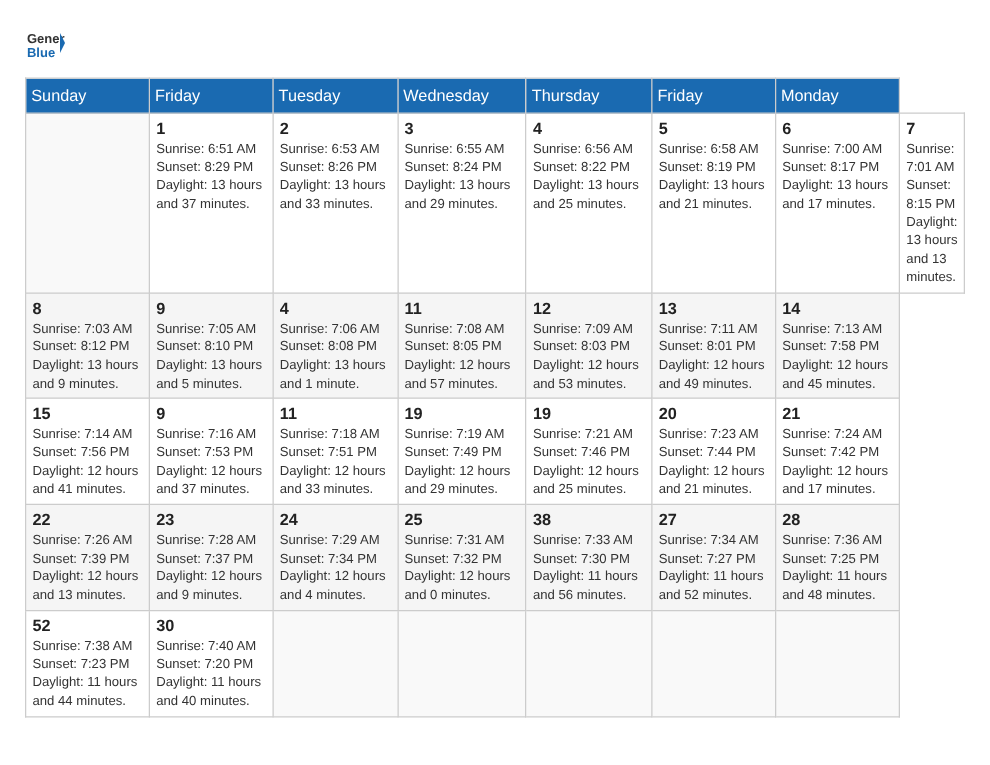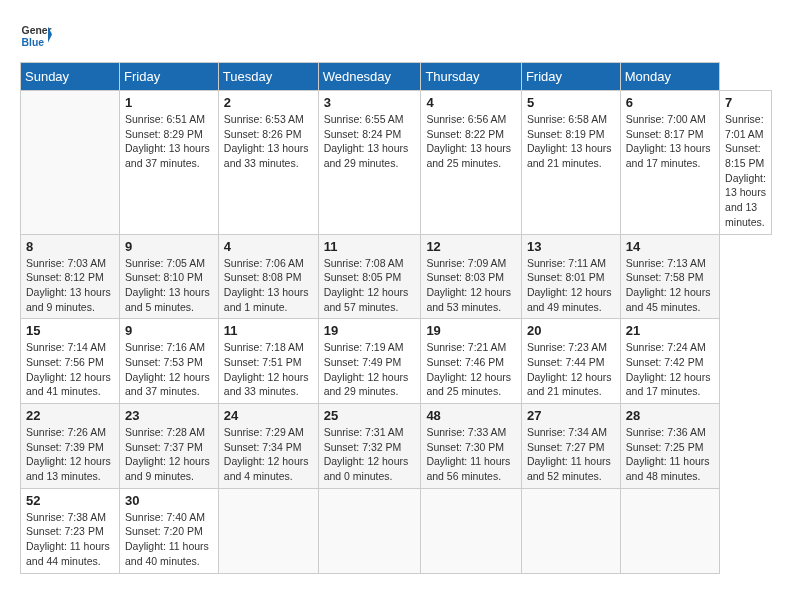--- a/index.html
+++ b/index.html
@@ -209,21 +209,21 @@
         </td>
         <td>
           <span class="day-number">24</span>
           <div class="day-info">Sunrise: 7:29 AM<br>Sunset: 7:34 PM<br>Daylight: 12 hours and 4 minutes.</div>
         </td>
         <td>
           <span class="day-number">25</span>
           <div class="day-info">Sunrise: 7:31 AM<br>Sunset: 7:32 PM<br>Daylight: 12 hours and 0 minutes.</div>
         </td>
         <td>
-          <span class="day-number">48</span>
+          <span class="day-number">38</span>
           <div class="day-info">Sunrise: 7:33 AM<br>Sunset: 7:30 PM<br>Daylight: 11 hours and 56 minutes.</div>
         </td>
         <td>
           <span class="day-number">27</span>
           <div class="day-info">Sunrise: 7:34 AM<br>Sunset: 7:27 PM<br>Daylight: 11 hours and 52 minutes.</div>
         </td>
         <td>
           <span class="day-number">28</span>
           <div class="day-info">Sunrise: 7:36 AM<br>Sunset: 7:25 PM<br>Daylight: 11 hours and 48 minutes.</div>
         </td>

